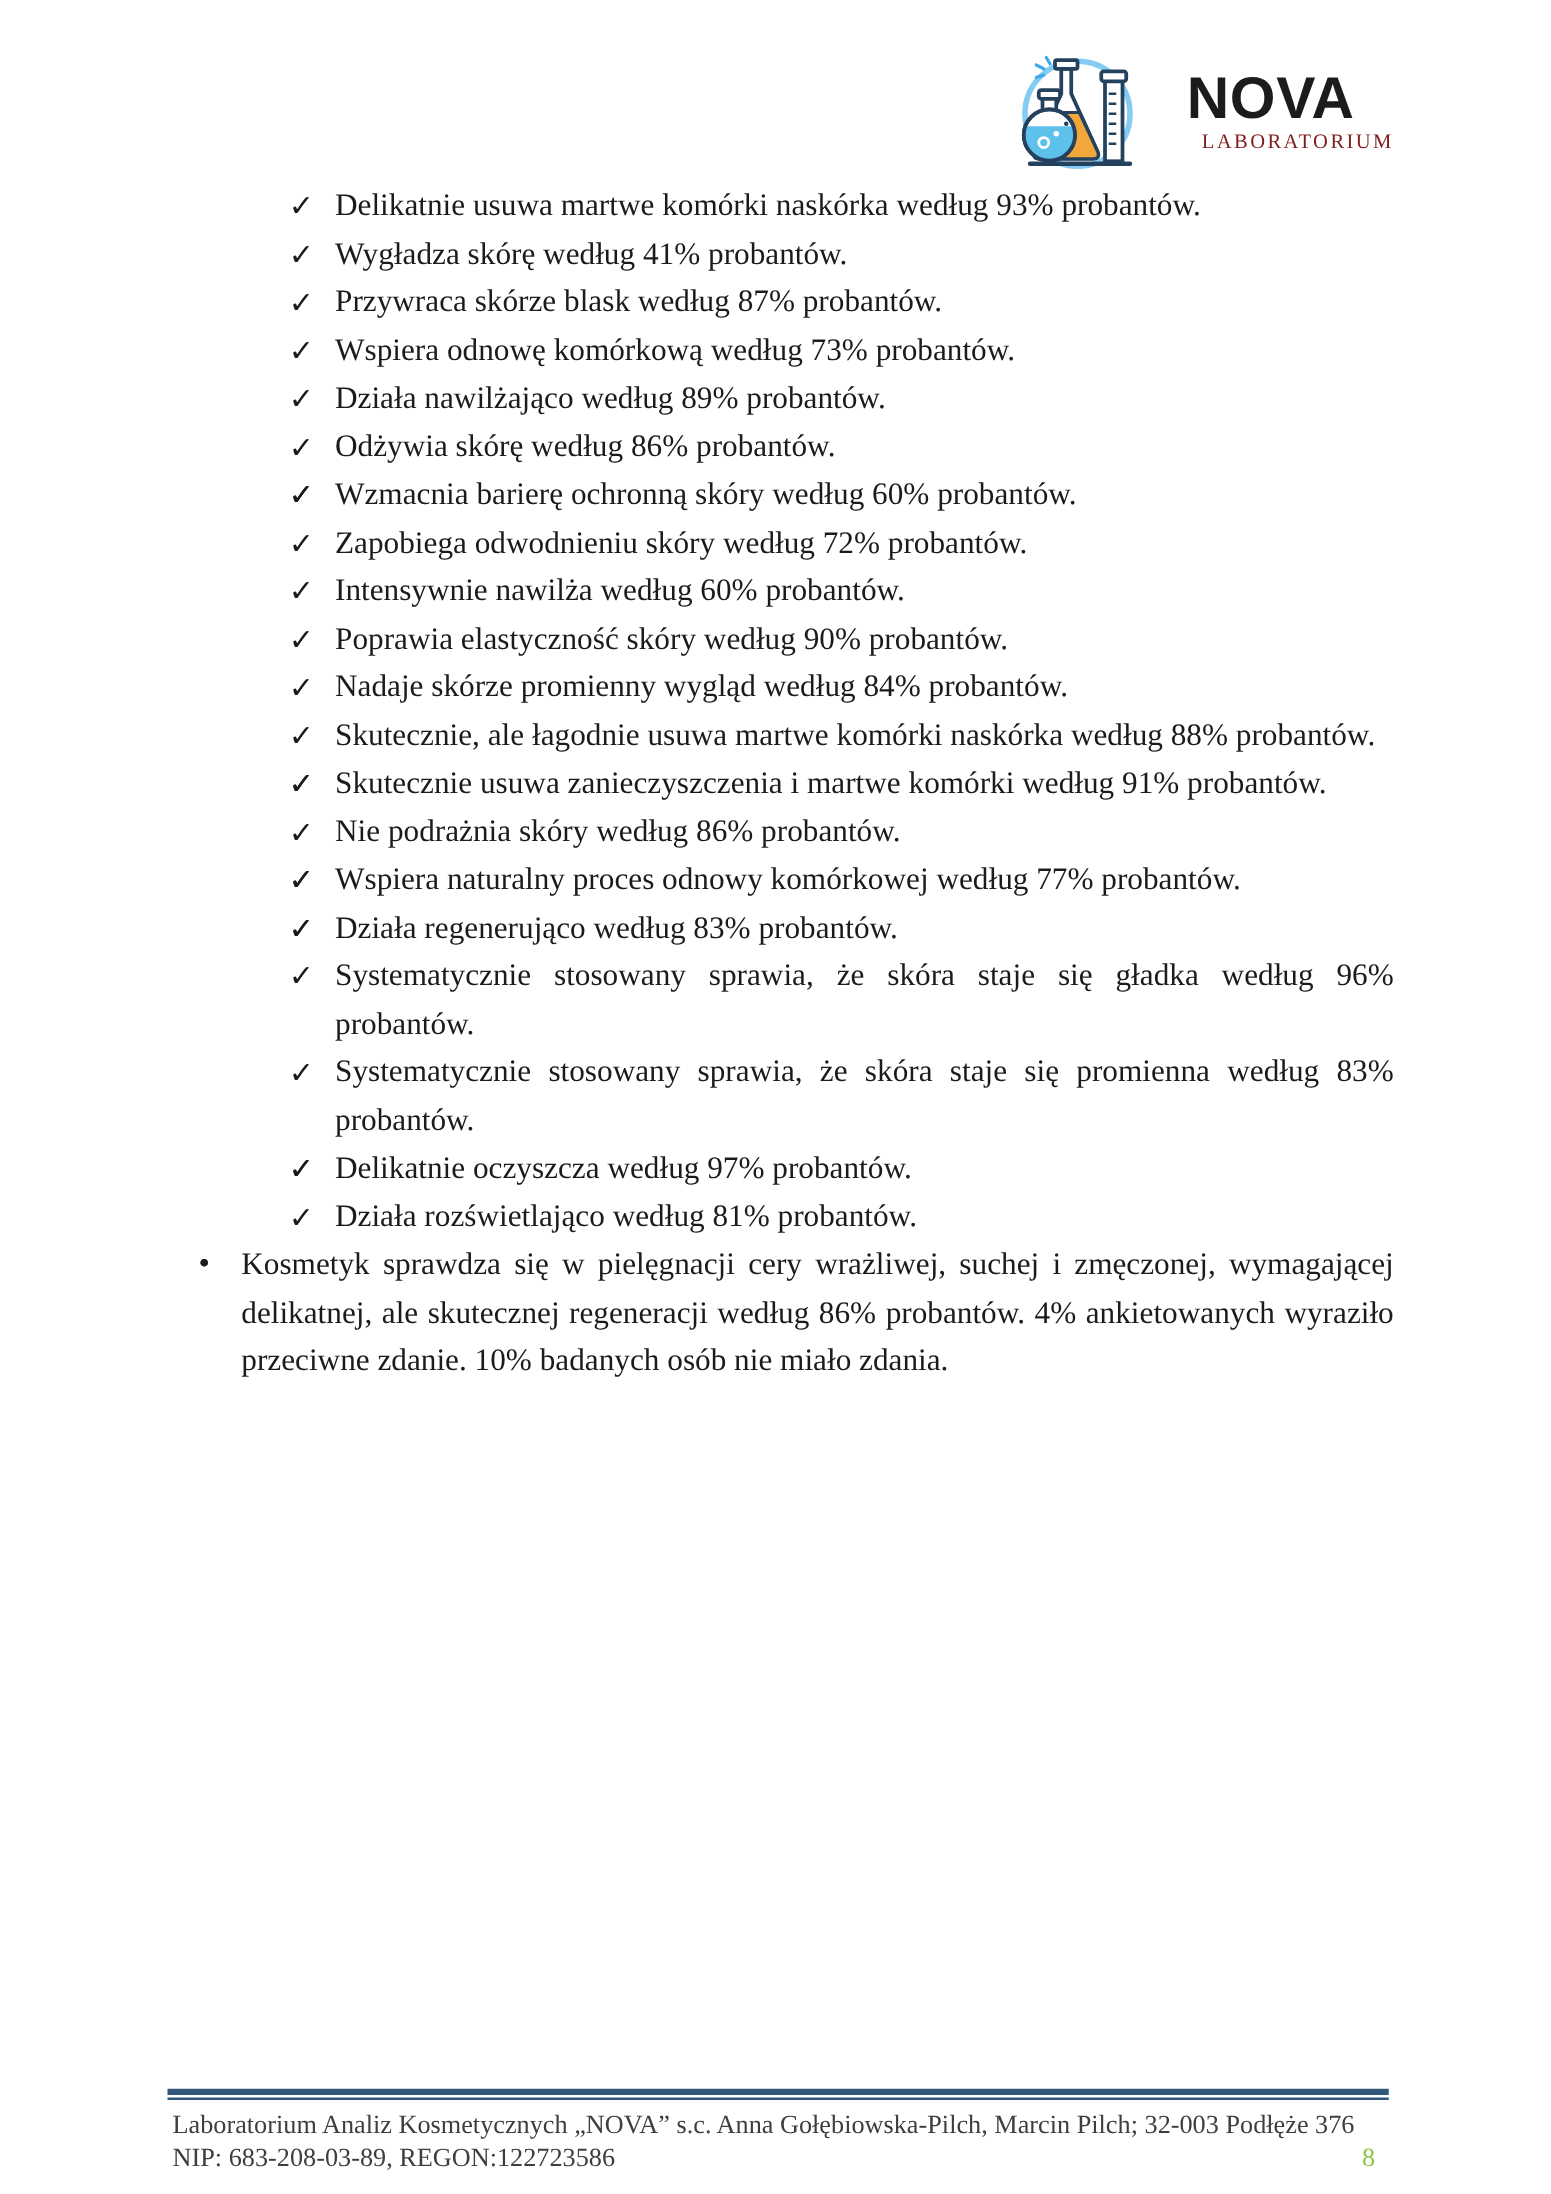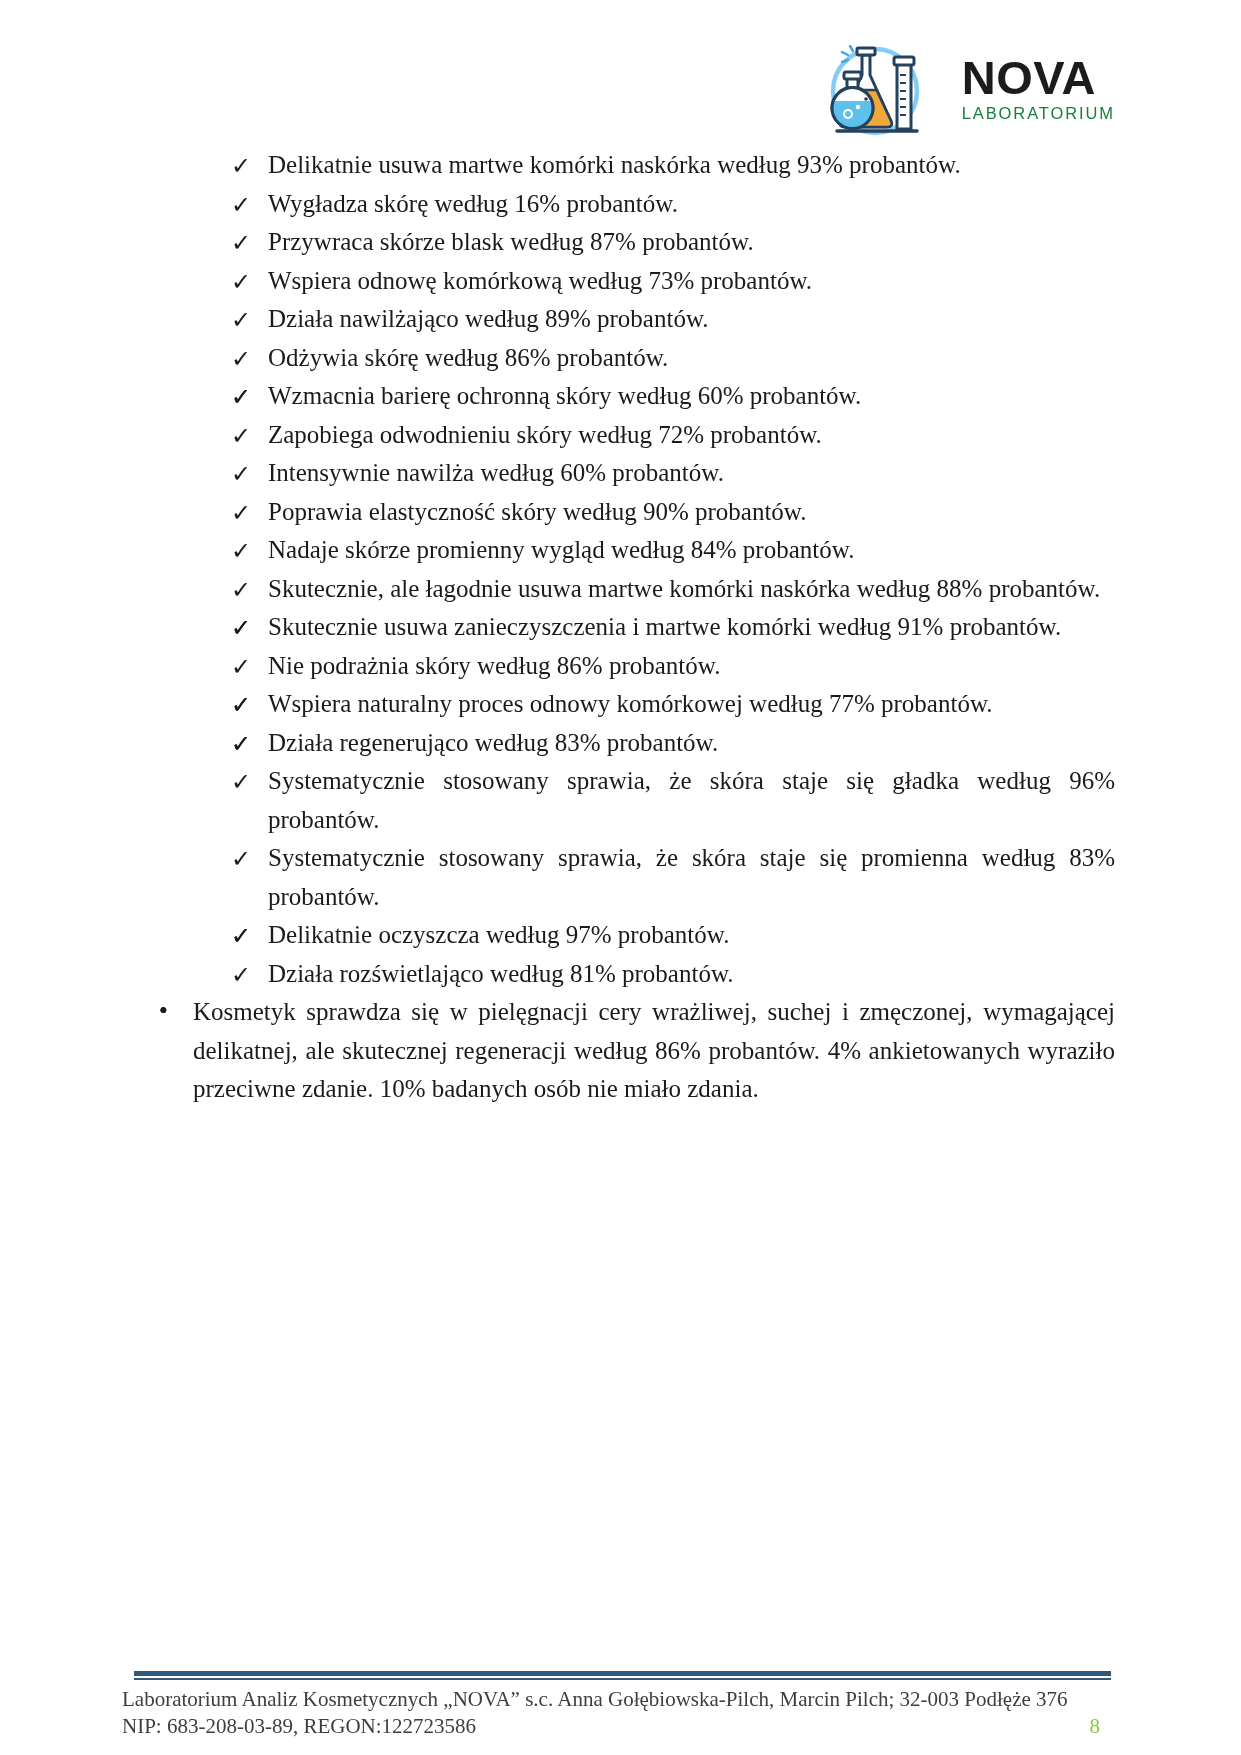--- a/index.html
+++ b/index.html
@@ -26,26 +26,27 @@
   .logo-text { display: flex; flex-direction: column; justify-content: center; }
   .logo-name {
     font-family: "Liberation Sans", sans-serif;
     font-weight: 700;
     font-size: 47px;
     line-height: 47px;
     letter-spacing: 0.5px;
     color: #1c1c1c;
   }
   .logo-sub {
-    font-family: Liberation Sans, sans-serif;
+    font-family: Liberation Serif, serif;
     font-size: 16.5px;
     line-height: 20px;
     letter-spacing: 1.9px;
-    color: #15803d;
+    color: #7f1d1d;
     margin-top: 2px;
+    margin-left: 12px;
   }
 
   
   .content {
     position: absolute;
     left: 134px;
     top: 146px;
     width: 981px;
   }
   ul.plain { list-style: none; margin: 0; padding: 0; }
@@ -86,21 +87,21 @@
     left: 134px;
     right: 130px;
     top: 1671px;
     height: 2px;
     border-top: 5px solid #31587a;
     border-bottom: 2px solid #31587a;
     background: #ffffff;
   }
   .footer-text {
     position: absolute;
-    left: 122px;
+    left: 138px;
     top: 1686px;
     width: 981px;
     font-size: 21px;
     line-height: 27px;
     color: #3e3e3e;
   }
   .page-number {
     position: absolute;
     right: 141px;
     top: 1713px;
@@ -157,21 +158,21 @@
 
     <ul class="plain">
 
         <li class="check-li">
           <span class="check-mark">✓</span>
           <span>Delikatnie usuwa martwe komórki naskórka według 93% probantów.</span>
         </li>
 
         <li class="check-li">
           <span class="check-mark">✓</span>
-          <span>Wygładza skórę według 16% probantów.</span>
+          <span>Wygładza skórę według 41% probantów.</span>
         </li>
 
         <li class="check-li">
           <span class="check-mark">✓</span>
           <span>Przywraca skórze blask według 87% probantów.</span>
         </li>
 
         <li class="check-li">
           <span class="check-mark">✓</span>
           <span>Wspiera odnowę komórkową według 73% probantów.</span>

